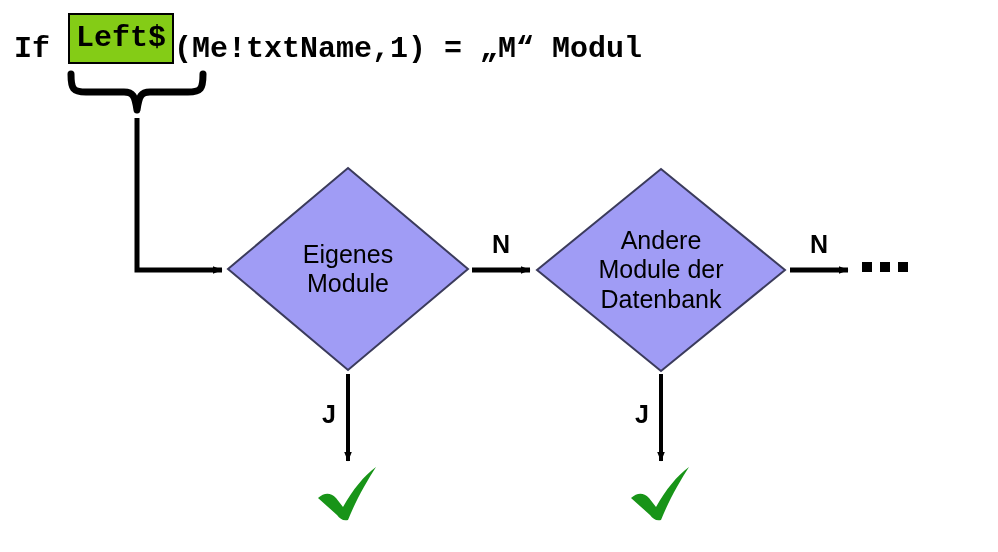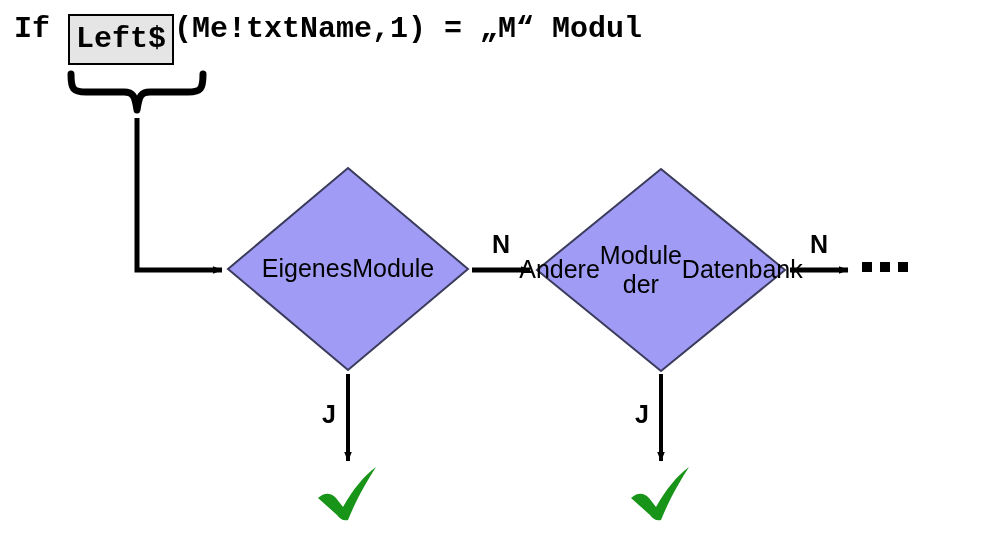--- a/index.html
+++ b/index.html
@@ -19,34 +19,34 @@
     overflow: hidden;
   }
 
   
   .code-line {
     position: absolute;
     left: 14px;
     top: 14px;
     height: 50px;
     display: flex;
-    align-items: flex-start;
+    align-items: flex-end;
     font-family: "Liberation Mono", "DejaVu Sans Mono", monospace;
     font-size: 30px;
     font-weight: bold;
     line-height: 1;
     color: #000000;
     white-space: pre;
     letter-spacing: 0px;
   }
   .code-seg {
     white-space: pre;
   }
   .code-hl {
-    background: #e5e5e5;
+    background: #84cc16;
     border: 2px solid #000000;
     padding: 8px 6px 9px 6px;
     margin: 0 0px;
     white-space: pre;
     box-sizing: border-box;
     line-height: 1;
   }
 
   
   #wires {
@@ -66,21 +66,21 @@
     left: 0;
     top: 0;
   }
   .diamond-label {
     position: absolute;
     left: 0;
     top: 0;
     width: 100%;
     height: 100%;
     display: flex;
-    flex-direction: row;
+    flex-direction: column;
     align-items: center;
     justify-content: center;
     text-align: center;
     font-family: "Liberation Sans", sans-serif;
     font-size: 25px;
     color: #000000;
     line-height: 1.18;
     pointer-events: none;
   }
   .diamond-label span { display: block; }

